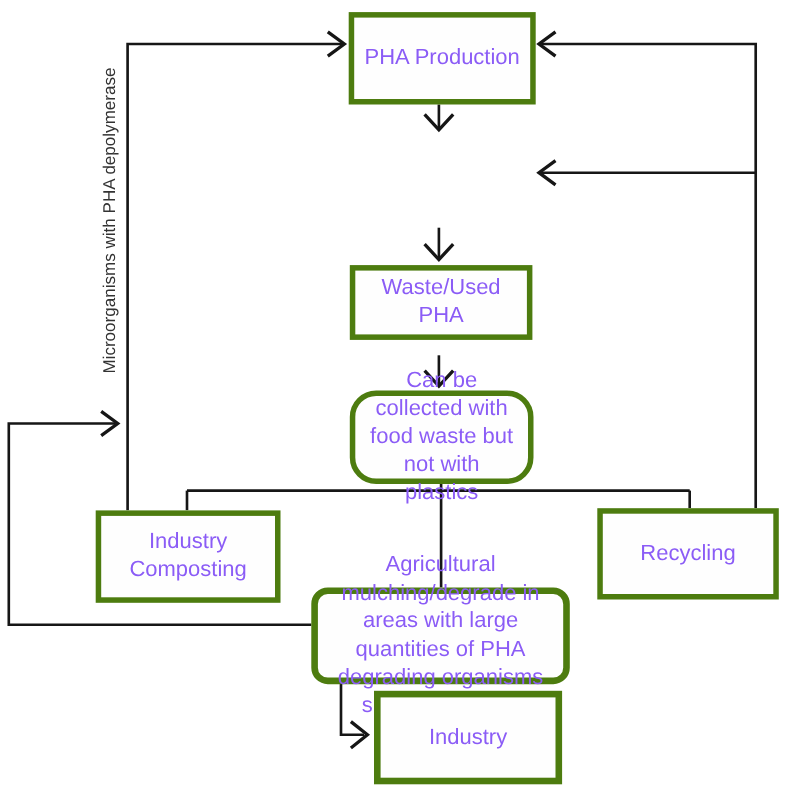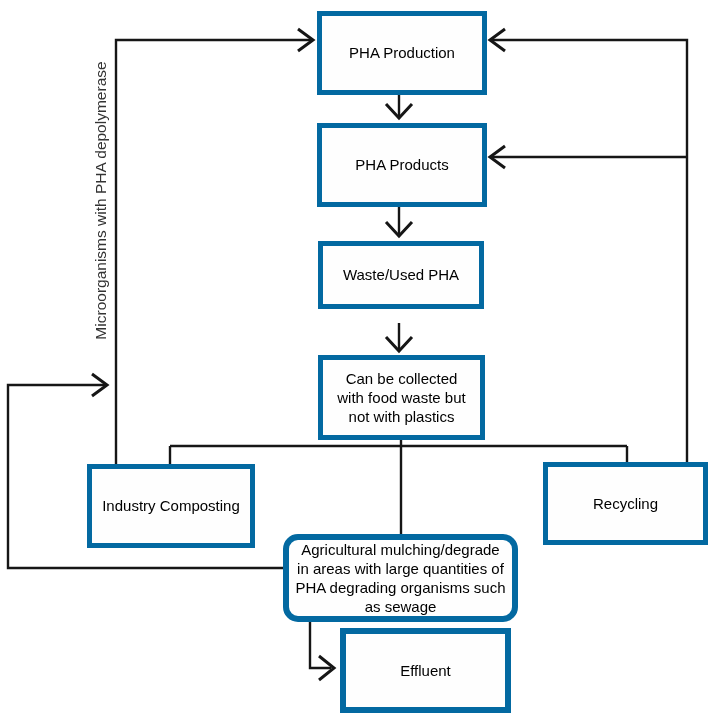--- a/index.html
+++ b/index.html
@@ -29,39 +29,39 @@
     stroke-width: 2.4;
     stroke-linecap: butt;
     stroke-linejoin: miter;
   }
   #edges-svg path.head {
     stroke-width: 3;
   }
   .node {
     position: absolute;
     box-sizing: border-box;
-    border: 5px solid #0369a1;
+    border: 5px solid #4d7c0f;
     background: #fefefe;
     display: flex;
     align-items: center;
     justify-content: center;
     text-align: center;
-    color: #000000;
-    font-size: 15px;
+    color: #8b5cf6;
+    font-size: 20px;
     line-height: 1.28;
     z-index: 2;
     padding: 2px 8px;
   }
   .node.thick {
     border-width: 6px;
   }
   #node-pha-production   { left: 317px; top: 11px;  width: 170px; height: 84px; }
   #node-pha-products     { left: 317px; top: 123px; width: 170px; height: 84px; }
   #node-waste-used-pha   { left: 318px; top: 241px; width: 166px; height: 68px; }
-  #node-collection       { left: 318px; top: 355px; width: 167px; height: 85px; padding: 2px 9px; }
+  #node-collection       { left: 318px; top: 355px; width: 167px; height: 85px; padding: 2px 9px; border-radius: 24px; }
   #node-industry-composting { left: 87px;  top: 464px; width: 168px; height: 84px; }
   #node-recycling        { left: 543px; top: 462px; width: 165px; height: 83px; }
   #node-agricultural     { left: 283px; top: 534px; width: 235px; height: 88px; padding: 2px 5px; border-radius: 15px; }
   #node-effluent         { left: 340px; top: 628px; width: 171px; height: 85px; }
   #left-rotated-label {
     position: absolute;
     left: -50px;
     top: 190px;
     width: 300px;
     height: 21px;
@@ -126,23 +126,20 @@
     <g>
       <path d="M310 621 L310 668 L331 668"></path>
       <path class="head" d="M319 656 L334 668 L319 680"></path>
     </g>
   </svg>
 
   <div class="node" id="node-pha-production">
     <span>PHA Production</span>
   </div>
 
-  <div class="node" id="node-pha-products">
-    <span>PHA Products</span>
-  </div>
 
   <div class="node" id="node-waste-used-pha">
     <span>Waste/Used PHA</span>
   </div>
 
   <div class="node" id="node-collection">
     <span>Can be collected with food waste but not with plastics</span>
   </div>
 
   <div class="node" id="node-recycling">
@@ -151,18 +148,18 @@
 
   <div class="node" id="node-industry-composting">
     <span>Industry Composting</span>
   </div>
 
   <div class="node thick" id="node-agricultural">
     <span>Agricultural mulching/degrade in areas with large quantities of PHA degrading organisms such as sewage</span>
   </div>
 
   <div class="node thick" id="node-effluent">
-    <span>Effluent</span>
+    <span>Industry</span>
   </div>
 
   <div id="left-rotated-label">Microorganisms with PHA depolymerase</div>
 
 </div>
 
 </body></html>

